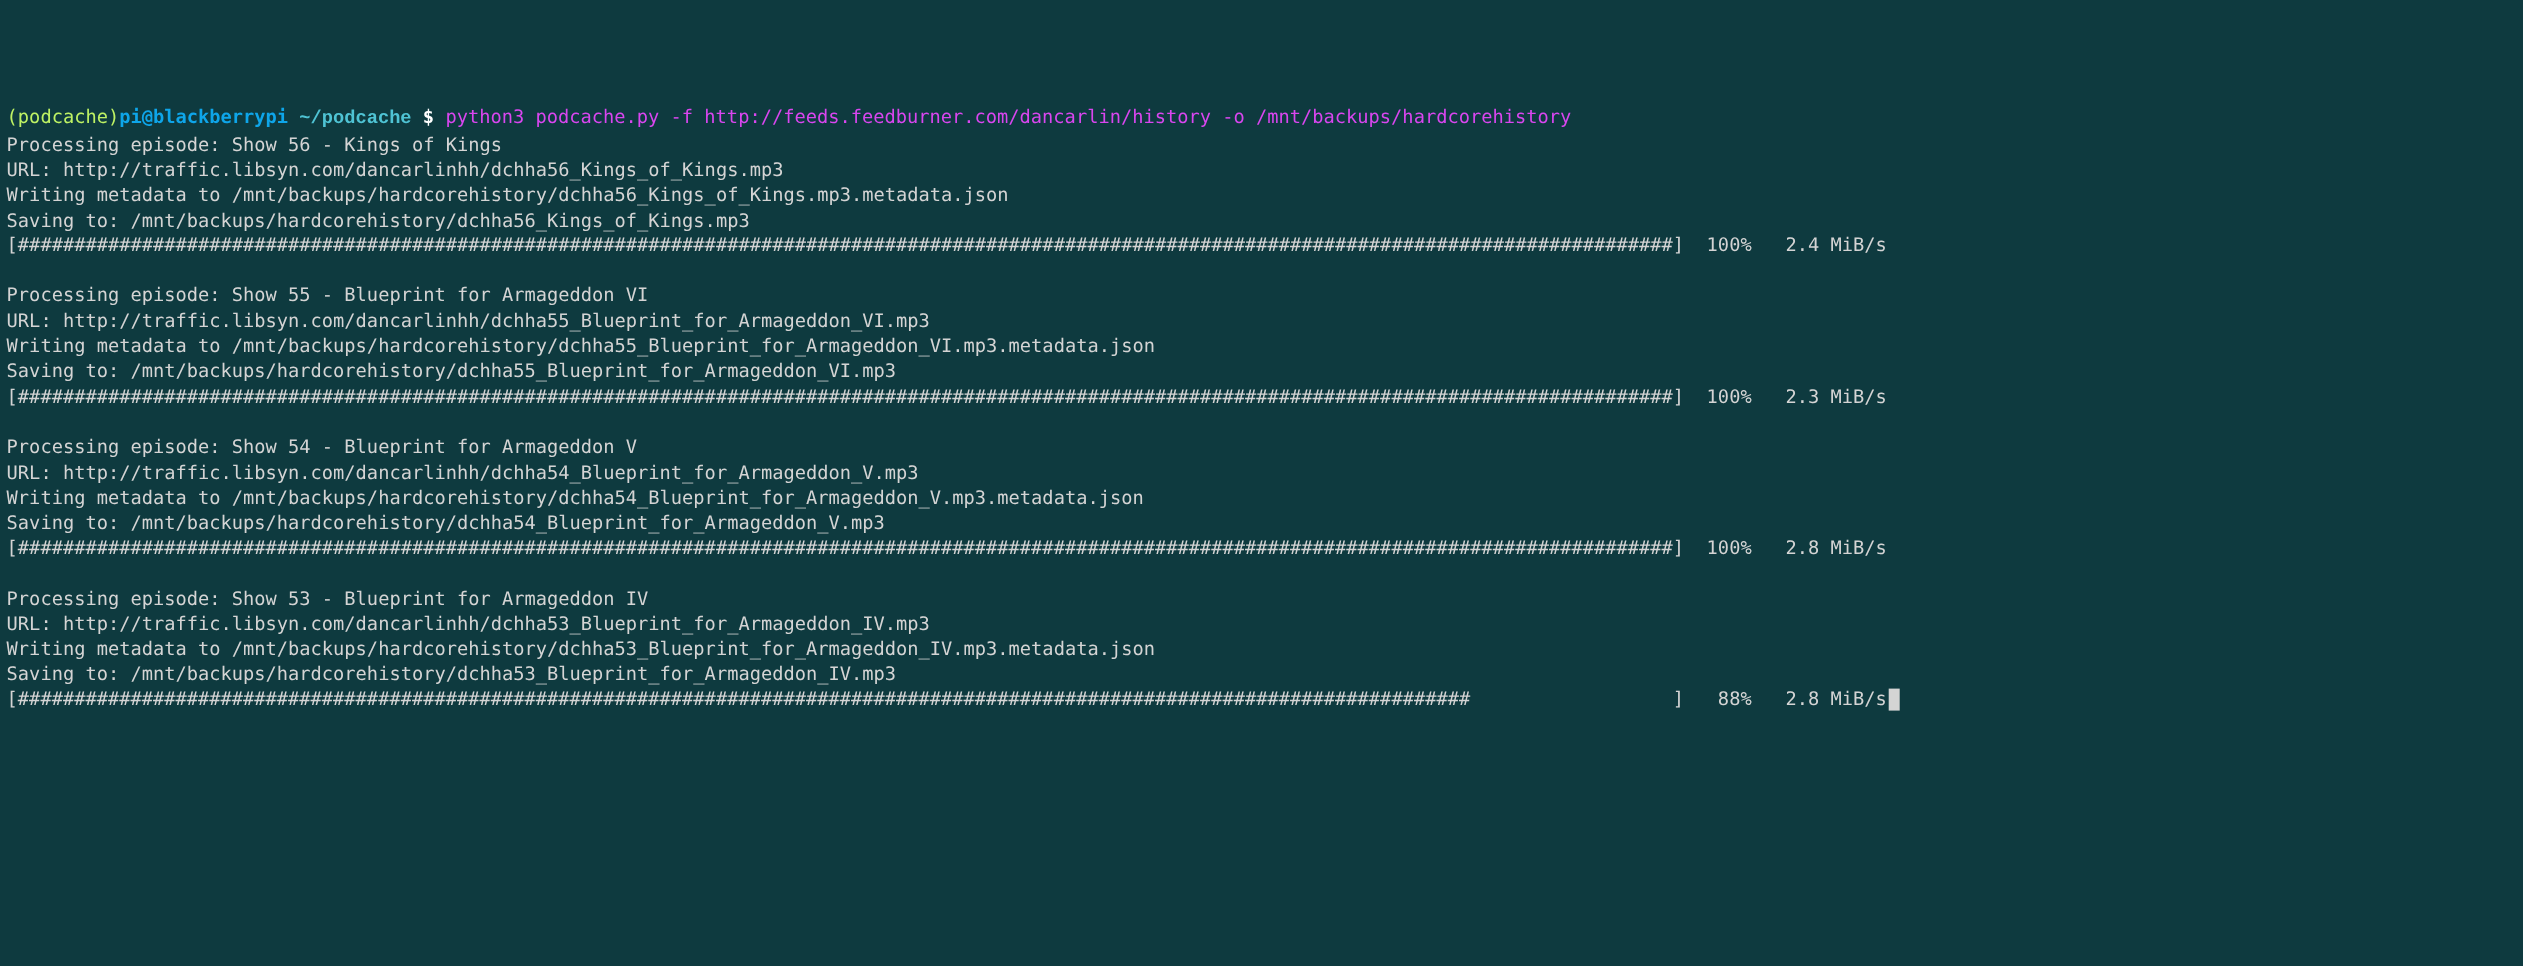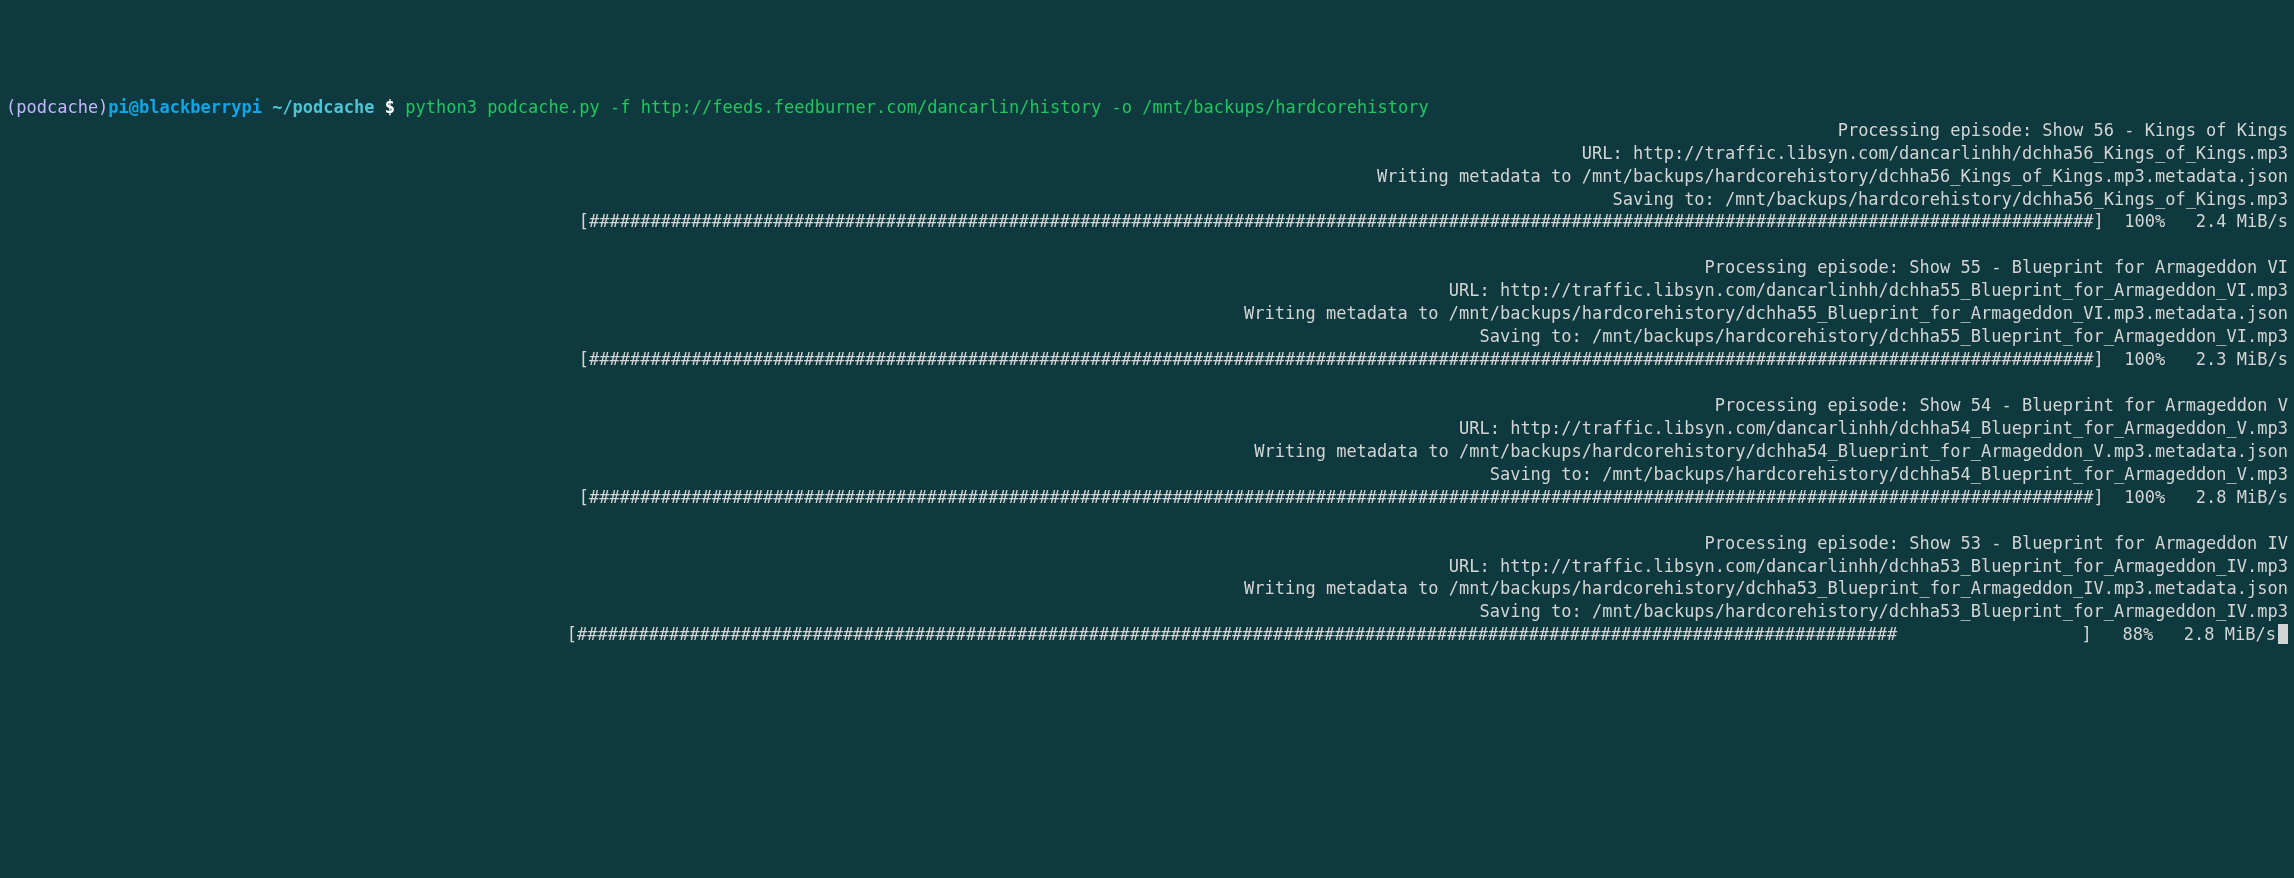--- a/index.html
+++ b/index.html
@@ -6,35 +6,35 @@
     body {
       background: #0e3a3f;
       color: #d4d4d4;
       font-family: 'Menlo', 'Monaco', 'Consolas', monospace;
       font-size: 17px;
       line-height: 1.35;
       padding: 4px 6px;
       white-space: pre;
       overflow-x: auto;
     }
-    .prompt-env { color: #c4b5fd; margin-top: 44px; }
+    .prompt-env { color: #bef264; margin-top: 44px; }
     .prompt-user { color: #0ea5e9; font-weight: bold; }
-    .prompt-path { color: #4fc3d4; font-weight: bold; }
+    .prompt-path { color: #4fc3d4; font-weight: bold; font-family: Liberation Mono, monospace; }
     .prompt-sym { color: #ffffff; font-weight: bold; }
-    .cmd { color: #22c55e; }
+    .cmd { color: #d946ef; }
     .progress-line { color: #d4d4d4; }
     .cursor {
       display: inline-block;
       width: 10px;
       height: 20px;
       background: #d4d4d4;
       vertical-align: text-bottom;
       margin-left: 2px;
     }
-    .ep-block { margin-bottom: 0; text-align: right; }
+    .ep-block { margin-bottom: 0; }
   </style>
 </head>
 <body>
 
 
 
 <div id="terminal"><div><span class="prompt-env">(podcache)</span><span class="prompt-user">pi@blackberrypi</span> <span class="prompt-path">~/podcache</span> <span class="prompt-sym">$</span> <span class="cmd">python3 podcache.py -f http://feeds.feedburner.com/dancarlin/history -o /mnt/backups/hardcorehistory</span></div><div class="ep-block"><div>Processing episode: Show 56 - Kings of Kings</div><div>URL: http://traffic.libsyn.com/dancarlinhh/dchha56_Kings_of_Kings.mp3</div><div>Writing metadata to /mnt/backups/hardcorehistory/dchha56_Kings_of_Kings.mp3.metadata.json</div><div>Saving to: /mnt/backups/hardcorehistory/dchha56_Kings_of_Kings.mp3</div><div class="progress-line">[###################################################################################################################################################]  100%   2.4 MiB/s</div><div> </div></div><div class="ep-block"><div>Processing episode: Show 55 - Blueprint for Armageddon VI</div><div>URL: http://traffic.libsyn.com/dancarlinhh/dchha55_Blueprint_for_Armageddon_VI.mp3</div><div>Writing metadata to /mnt/backups/hardcorehistory/dchha55_Blueprint_for_Armageddon_VI.mp3.metadata.json</div><div>Saving to: /mnt/backups/hardcorehistory/dchha55_Blueprint_for_Armageddon_VI.mp3</div><div class="progress-line">[###################################################################################################################################################]  100%   2.3 MiB/s</div><div> </div></div><div class="ep-block"><div>Processing episode: Show 54 - Blueprint for Armageddon V</div><div>URL: http://traffic.libsyn.com/dancarlinhh/dchha54_Blueprint_for_Armageddon_V.mp3</div><div>Writing metadata to /mnt/backups/hardcorehistory/dchha54_Blueprint_for_Armageddon_V.mp3.metadata.json</div><div>Saving to: /mnt/backups/hardcorehistory/dchha54_Blueprint_for_Armageddon_V.mp3</div><div class="progress-line">[###################################################################################################################################################]  100%   2.8 MiB/s</div><div> </div></div><div class="ep-block"><div>Processing episode: Show 53 - Blueprint for Armageddon IV</div><div>URL: http://traffic.libsyn.com/dancarlinhh/dchha53_Blueprint_for_Armageddon_IV.mp3</div><div>Writing metadata to /mnt/backups/hardcorehistory/dchha53_Blueprint_for_Armageddon_IV.mp3.metadata.json</div><div>Saving to: /mnt/backups/hardcorehistory/dchha53_Blueprint_for_Armageddon_IV.mp3</div><div class="progress-line">[#################################################################################################################################                  ]   88%   2.8 MiB/s<span class="cursor"></span></div></div></div>
 
 
 

